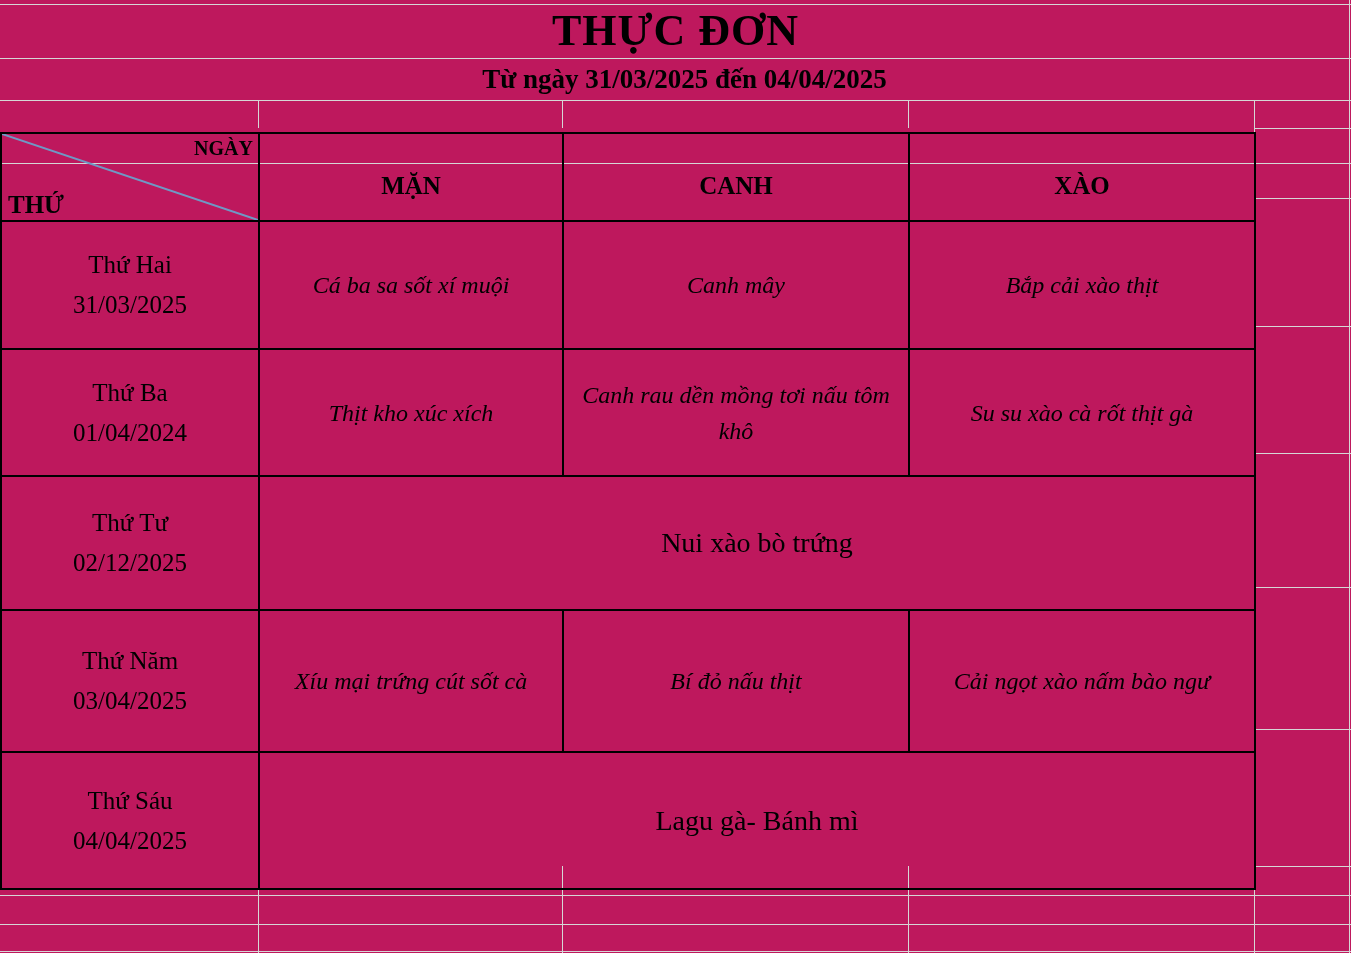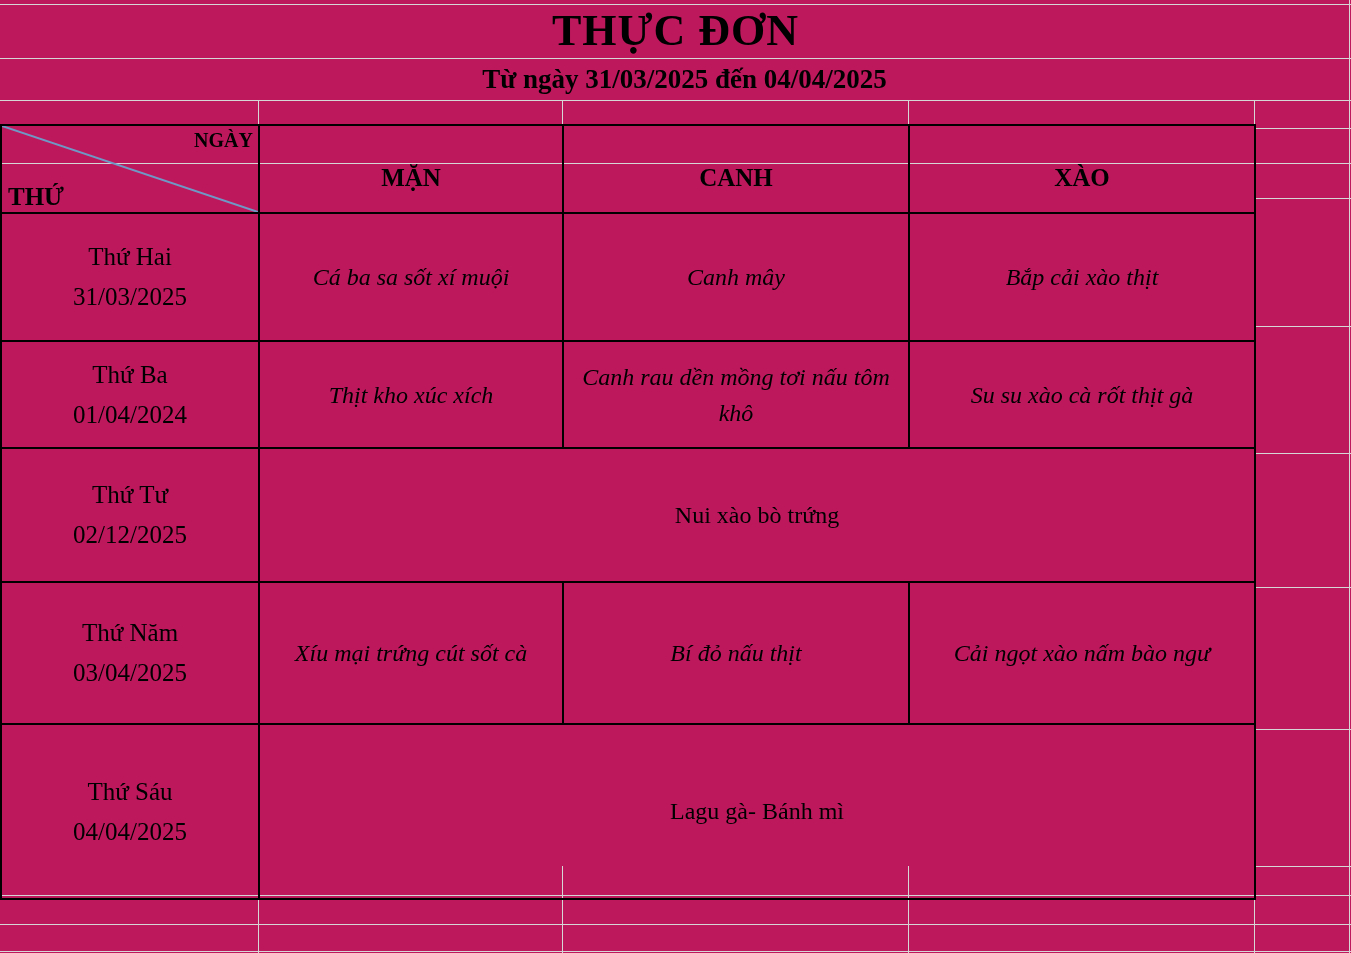--- a/index.html
+++ b/index.html
@@ -29,21 +29,21 @@
   }
   .subtitle {
     position: absolute;
     left: 0; top: 58px; width: 1351px; height: 42px;
     display: flex; align-items: center; justify-content: center;
     font-size: 27px; font-weight: bold; margin-left: 9px;
   }
 
   table.menu {
     position: absolute;
-    left: 0; top: 124px;
+    left: 0; top: 132px;
     border-collapse: collapse;
     table-layout: fixed;
     width: 1254px;
   }
   table.menu td {
     border: 2px solid #000000;
     background: transparent;
     text-align: center;
     vertical-align: middle;
     overflow: hidden;
@@ -73,21 +73,21 @@
     line-height: 40px;
     padding: 0 4px;
   }
   td.dish-cell {
     font-size: 24px;
     line-height: 1.5;
     padding: 0 4px;
     font-style: italic;
   }
   td.dish-merged {
-    font-size: 24px;
+    font-size: 28px;
     padding: 0 4px;
   }
 </style>
 </head>
 <body>
 
 <div class="sheet">
 
   <div class="gl h" style="left:0;top:4px;width:1351px"></div>
   <div class="gl h" style="left:0;top:58px;width:1351px"></div>
@@ -142,21 +142,21 @@
       <tr style="height:128px">
         <td class="day-cell">
           <div>Thứ Hai</div>
           <div>31/03/2025</div>
         </td>
         <td class="dish-cell">Cá ba sa sốt xí muội</td>
         <td class="dish-cell">Canh mây</td>
         <td class="dish-cell">Bắp cải xào thịt</td>
       </tr>
 
-      <tr style="height:107px">
+      <tr style="height:127px">
         <td class="day-cell">
           <div>Thứ Ba</div>
           <div>01/04/2024</div>
         </td>
         <td class="dish-cell">Thịt kho xúc xích</td>
         <td class="dish-cell">Canh rau dền mồng tơi nấu tôm khô</td>
         <td class="dish-cell" style="padding:0 2px">Su su xào cà rốt thịt gà</td>
       </tr>
 
       <tr style="height:134px">
@@ -170,21 +170,21 @@
       <tr style="height:142px">
         <td class="day-cell">
           <div>Thứ Năm</div>
           <div>03/04/2025</div>
         </td>
         <td class="dish-cell">Xíu mại trứng cút sốt cà</td>
         <td class="dish-cell">Bí đỏ nấu thịt</td>
         <td class="dish-cell" style="padding:0 20px">Cải ngọt xào nấm bào ngư</td>
       </tr>
 
-      <tr style="height:175px">
+      <tr style="height:137px">
         <td class="day-cell">
           <div>Thứ Sáu</div>
           <div>04/04/2025</div>
         </td>
         <td class="dish-merged" colspan="3">Lagu gà- Bánh mì</td>
       </tr>
     </tbody>
   </table>
 
 </div>

